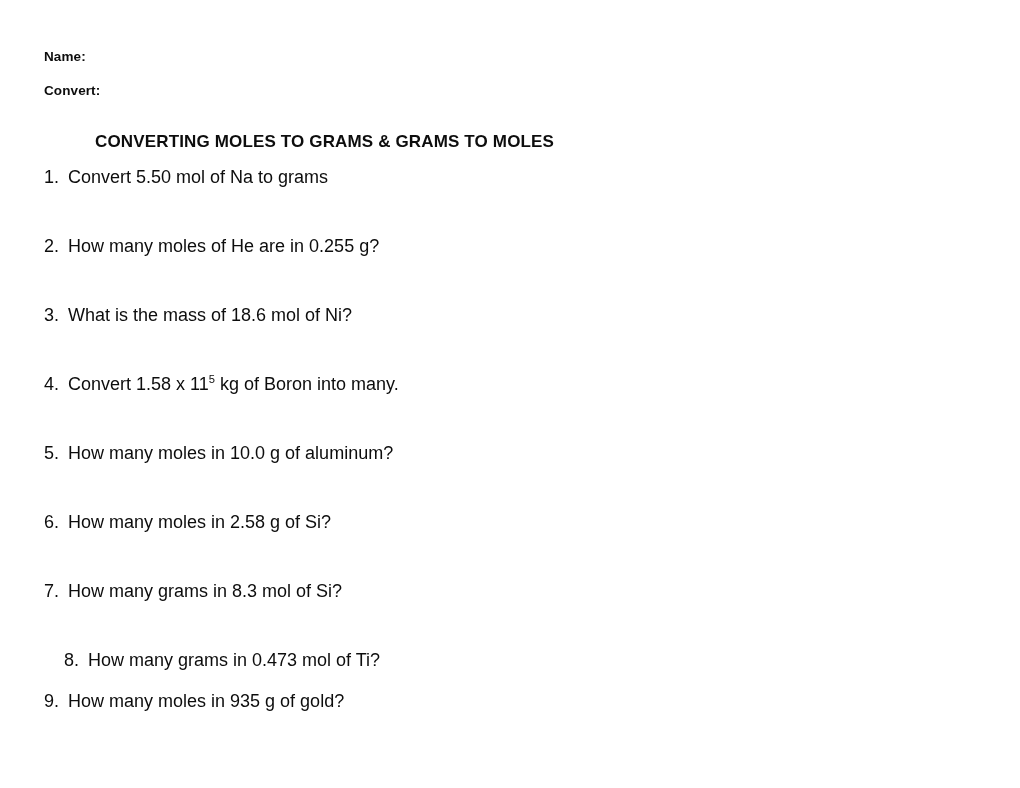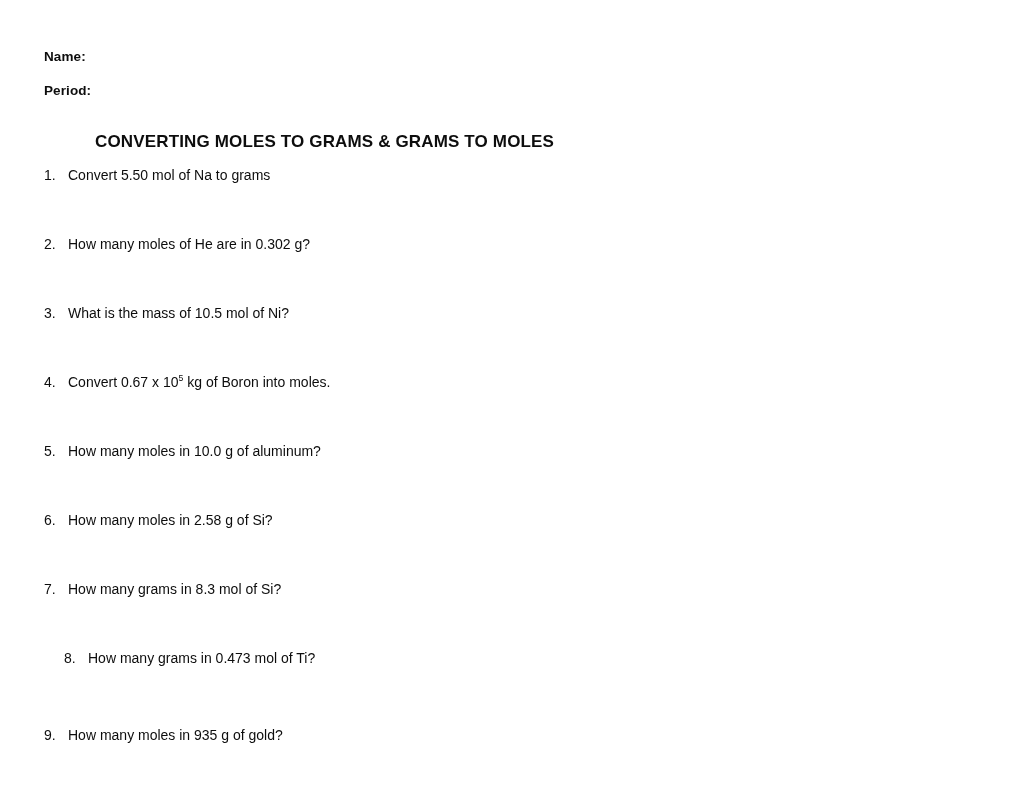--- a/index.html
+++ b/index.html
@@ -43,21 +43,21 @@
   .doc-title {
     position: absolute;
     font-size: 17px;
     font-weight: bold;
     letter-spacing: 0.15px;
     line-height: 1;
     white-space: nowrap;
   }
   .q-item {
     position: absolute;
-    font-size: 14px;
+    font-size: 18px;
     font-weight: normal;
     line-height: 1;
     white-space: nowrap;
   }
   .q-num {
     display: inline-block;
     text-align: left;
   }
   .q-text {
     display: inline-block;
@@ -77,34 +77,34 @@
 </style>
 </head>
 <body>
 
 <div class="page">
 
   <div class="col col-left">
 
     <div class="field-label l-name">Name:</div>
 
-    <div class="field-label l-period">Period:</div>
+    <div class="field-label l-period">Convert:</div>
 
     <div class="doc-title l-title">CONVERTING MOLES TO GRAMS &amp; GRAMS TO MOLES</div>
 
     <div id="left-questions">
         <div class="q-item l-q" style="top: 168px;"><span class="q-num">1.</span><span class="q-text">Convert 5.50 mol of Na to grams</span></div>
-        <div class="q-item l-q" style="top: 237px;"><span class="q-num">2.</span><span class="q-text">How many moles of He are in 0.302 g?</span></div>
-        <div class="q-item l-q" style="top: 306px;"><span class="q-num">3.</span><span class="q-text">What is the mass of 10.5 mol of Ni?</span></div>
-        <div class="q-item l-q" style="top: 375px;"><span class="q-num">4.</span><span class="q-text"><span>Convert 0.67 x 10</span><sup>5</sup><span> kg of Boron into moles.</span></span></div>
+        <div class="q-item l-q" style="top: 237px;"><span class="q-num">2.</span><span class="q-text">How many moles of He are in 0.255 g?</span></div>
+        <div class="q-item l-q" style="top: 306px;"><span class="q-num">3.</span><span class="q-text">What is the mass of 18.6 mol of Ni?</span></div>
+        <div class="q-item l-q" style="top: 375px;"><span class="q-num">4.</span><span class="q-text"><span>Convert 1.58 x 11</span><sup>5</sup><span> kg of Boron into many.</span></span></div>
         <div class="q-item l-q" style="top: 444px;"><span class="q-num">5.</span><span class="q-text">How many moles in 10.0 g of aluminum?</span></div>
         <div class="q-item l-q" style="top: 513px;"><span class="q-num">6.</span><span class="q-text">How many moles in 2.58 g of Si?</span></div>
         <div class="q-item l-q" style="top: 582px;"><span class="q-num">7.</span><span class="q-text">How many grams in 8.3 mol of Si?</span></div>
         <div class="q-item l-q" style="top: 651px; margin-left: 20px;"><span class="q-num">8.</span><span class="q-text">How many grams in 0.473 mol of Ti?</span></div>
-        <div class="q-item l-q" style="top: 728px;"><span class="q-num">9.</span><span class="q-text">How many moles in 935 g of gold?</span></div>
+        <div class="q-item l-q" style="top: 692px;"><span class="q-num">9.</span><span class="q-text">How many moles in 935 g of gold?</span></div>
       </div>
   </div>
 
   <div class="col col-right">
 
     <div id="right-questions"></div>
   </div>
 
 </div>
 

